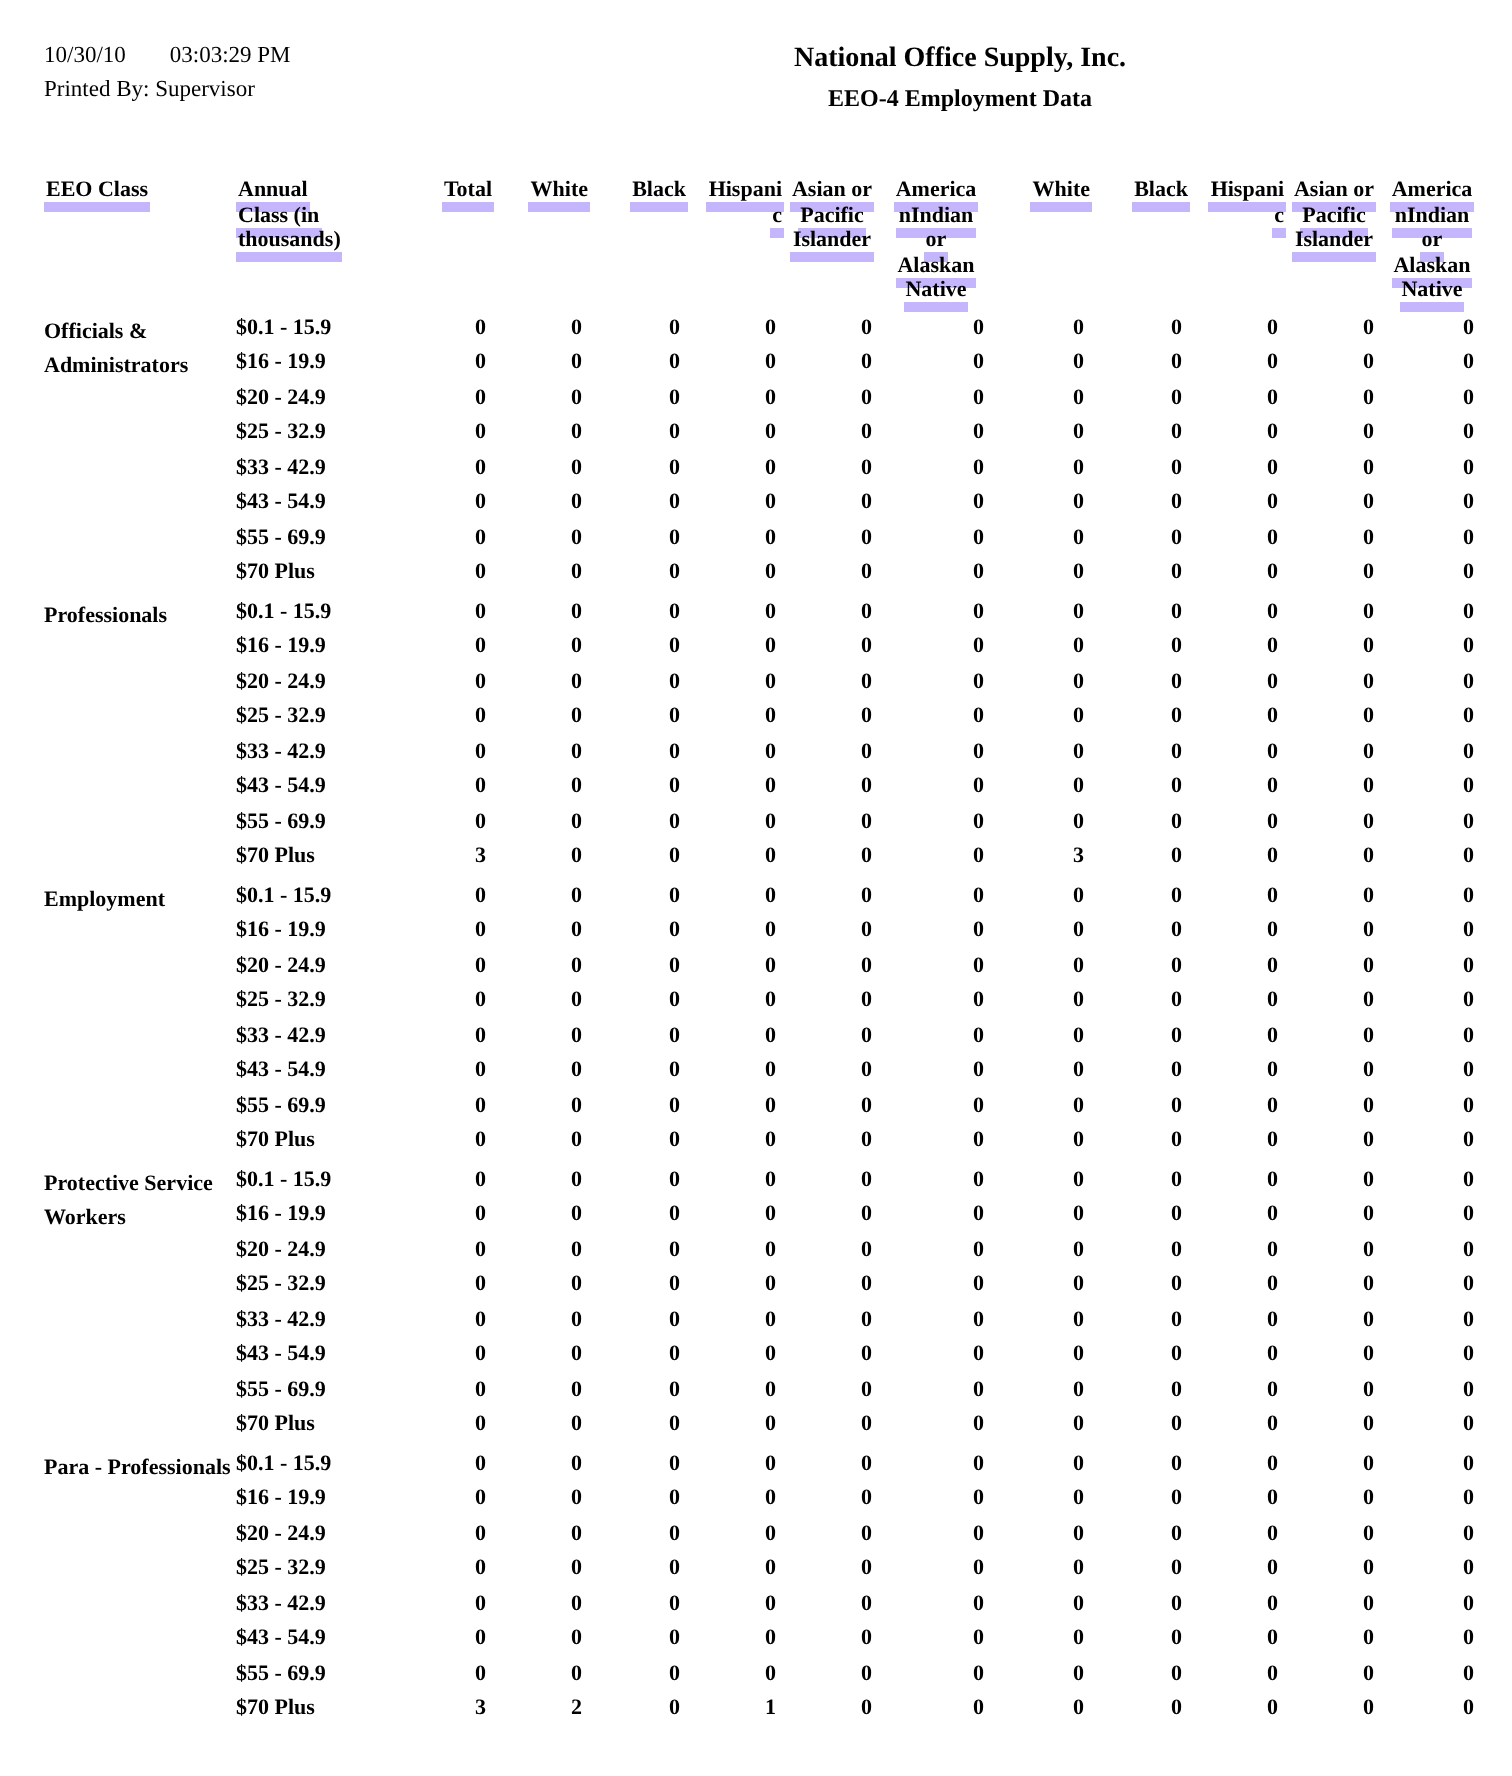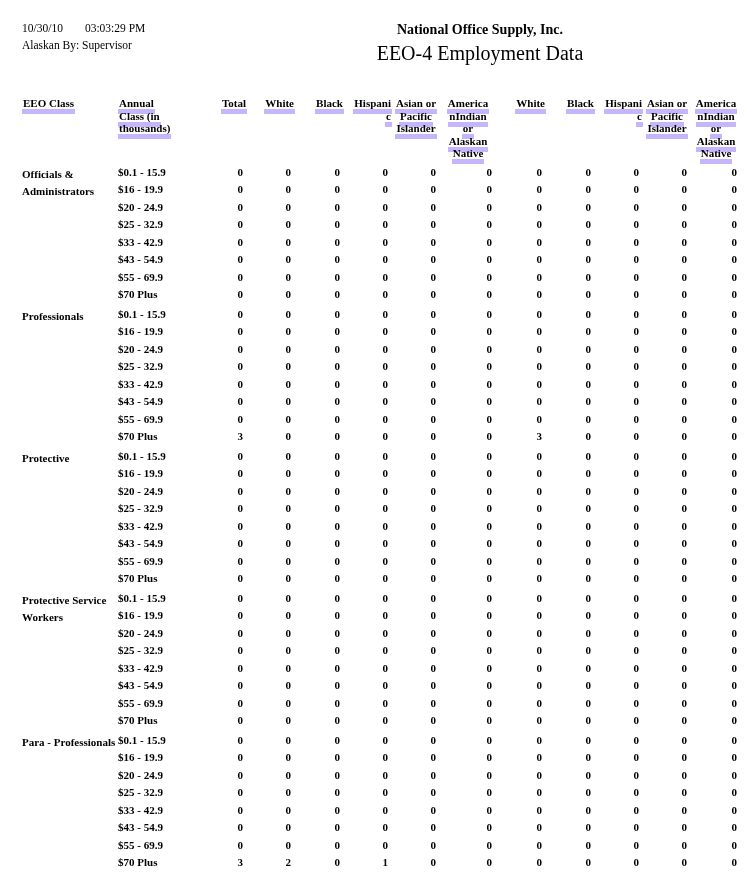--- a/index.html
+++ b/index.html
@@ -7,21 +7,21 @@
   .page{position:relative;width:756px;height:888px;overflow:hidden;background:#fff;}
 
   
   .report-header{display:flex;padding:22px 28px 0 22px;}
   .hleft{width:210px;font-size:11.5px;}
   .hrow1{display:flex;}
   .hrow1 .time{margin-left:22px;}
   .hrow2{margin-top:5px;}
   .hcenter{flex:1;text-align:center;}
   .company{font-weight:bold;font-size:14px;}
-  .title{font-weight:normal;font-size:20px;margin-top:4px;}
+  .title{font-weight:bold;font-size:12px;margin-top:4px;}
   .hright{width:70px;text-align:right;font-size:11.5px;}
 
   
   .report-table{margin:32px 0 0 22px;width:719px;font-size:11px;}
   .group-header-row{display:grid;grid-template-columns:225px 249px 245px;font-weight:bold;line-height:13px;}
   .ghl{text-align:center;}
   .ghl span{border-bottom:1px solid #000;padding:0 2px 1px 2px;}
 
   .col-header-row{display:grid;grid-template-columns:96px 82px 47px 48px 49px 48px 48px 56px 50px 49px 48px 48px 50px;font-weight:bold;margin-top:5px;align-items:start;}
   .hcell{overflow:visible;}
@@ -43,21 +43,21 @@
 
 <div class="page">
 
   <div class="report-header">
     <div class="hleft">
       <div class="hrow1">
         <span class="date">10/30/10</span>
         <span class="time">03:03:29 PM</span>
       </div>
       <div class="hrow2">
-        <span>Alaskan By:</span>
+        <span>Printed By:</span>
         <span>Supervisor</span>
       </div>
     </div>
     <div class="hcenter">
       <div class="company">National Office Supply, Inc.</div>
       <div class="title">EEO-4 Employment Data</div>
     </div>
   </div>
 
   <div class="report-table">
@@ -348,21 +348,21 @@
             <div class="cell num">0</div>
             <div class="cell num">0</div>
             <div class="cell num">3</div>
             <div class="cell num">0</div>
             <div class="cell num">0</div>
             <div class="cell num">0</div>
             <div class="cell num">0</div>
           </div>
         </div>
         <div class="group">
-          <div class="class-label">Protective</div>
+          <div class="class-label">Employment</div>
           <div class="row">
             <div class="cell wage">$0.1 - 15.9</div>
             <div class="cell num">0</div>
             <div class="cell num">0</div>
             <div class="cell num">0</div>
             <div class="cell num">0</div>
             <div class="cell num">0</div>
             <div class="cell num">0</div>
             <div class="cell num">0</div>
             <div class="cell num">0</div>

